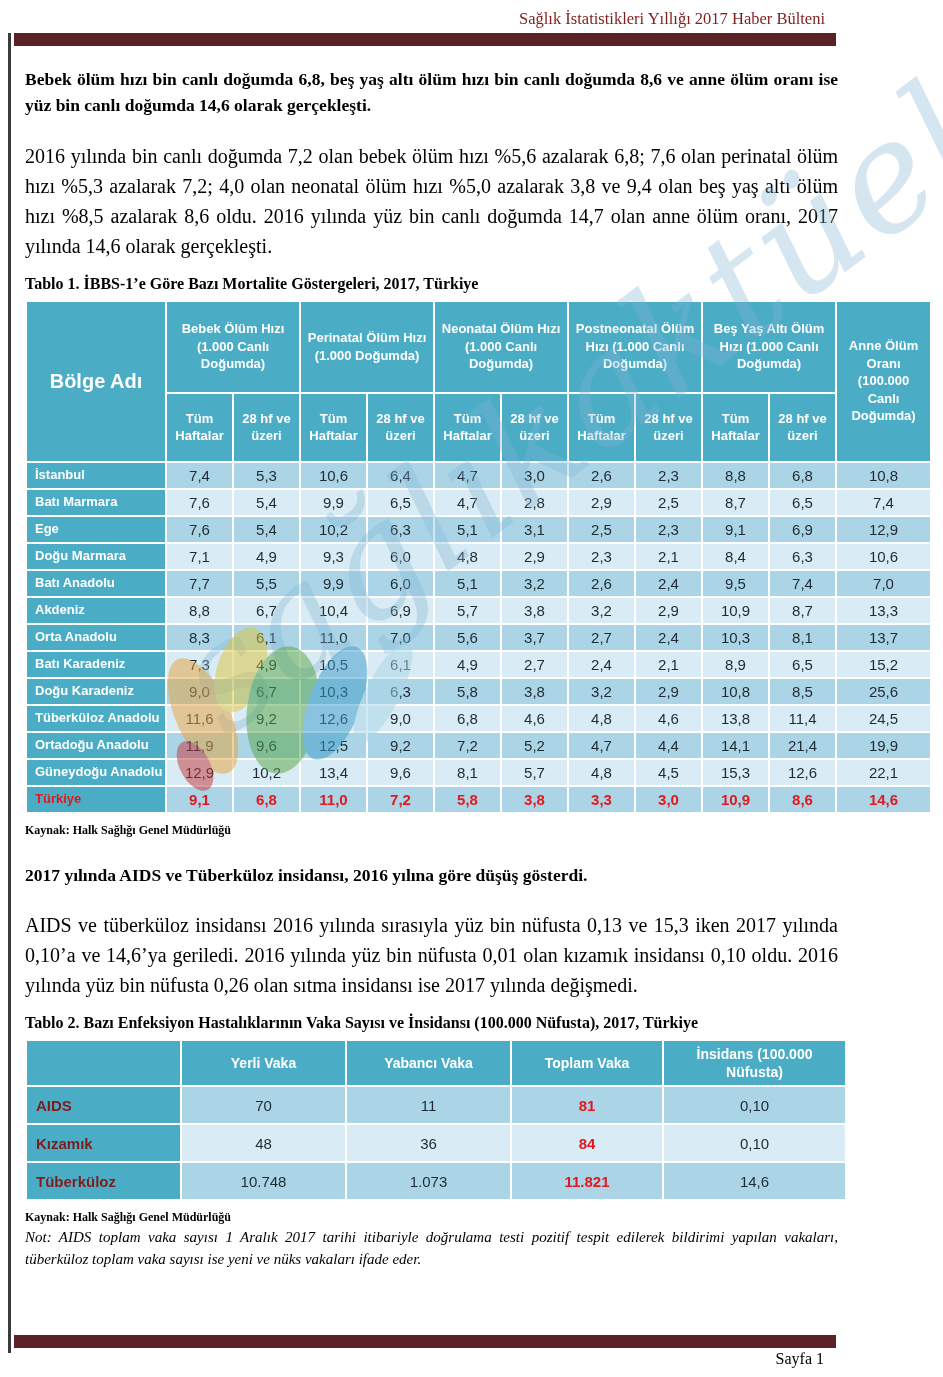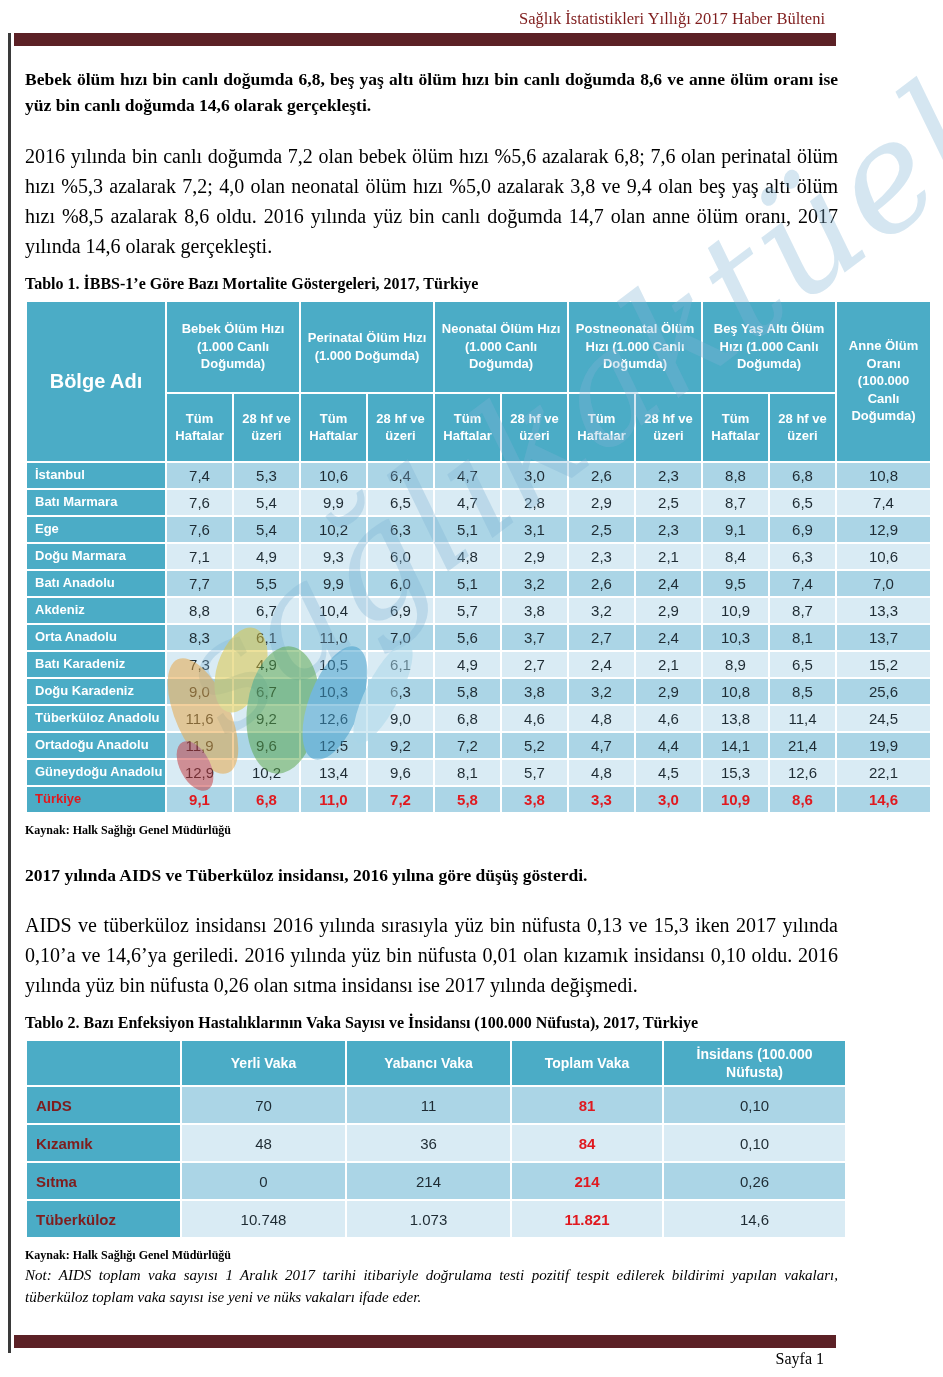--- a/index.html
+++ b/index.html
@@ -399,27 +399,20 @@
           </tr>
 
           <tr>
             <td class="rlabel">Kızamık</td>
             <td>48</td>
             <td>36</td>
             <td class="red">84</td>
             <td>0,10</td>
           </tr>
 
-          <tr>
-            <td class="rlabel">Sıtma</td>
-            <td>0</td>
-            <td>214</td>
-            <td class="red">214</td>
-            <td>0,26</td>
-          </tr>
 
           <tr>
             <td class="rlabel">Tüberküloz</td>
             <td>10.748</td>
             <td>1.073</td>
             <td class="red">11.821</td>
             <td>14,6</td>
           </tr>
 
       </tbody>

